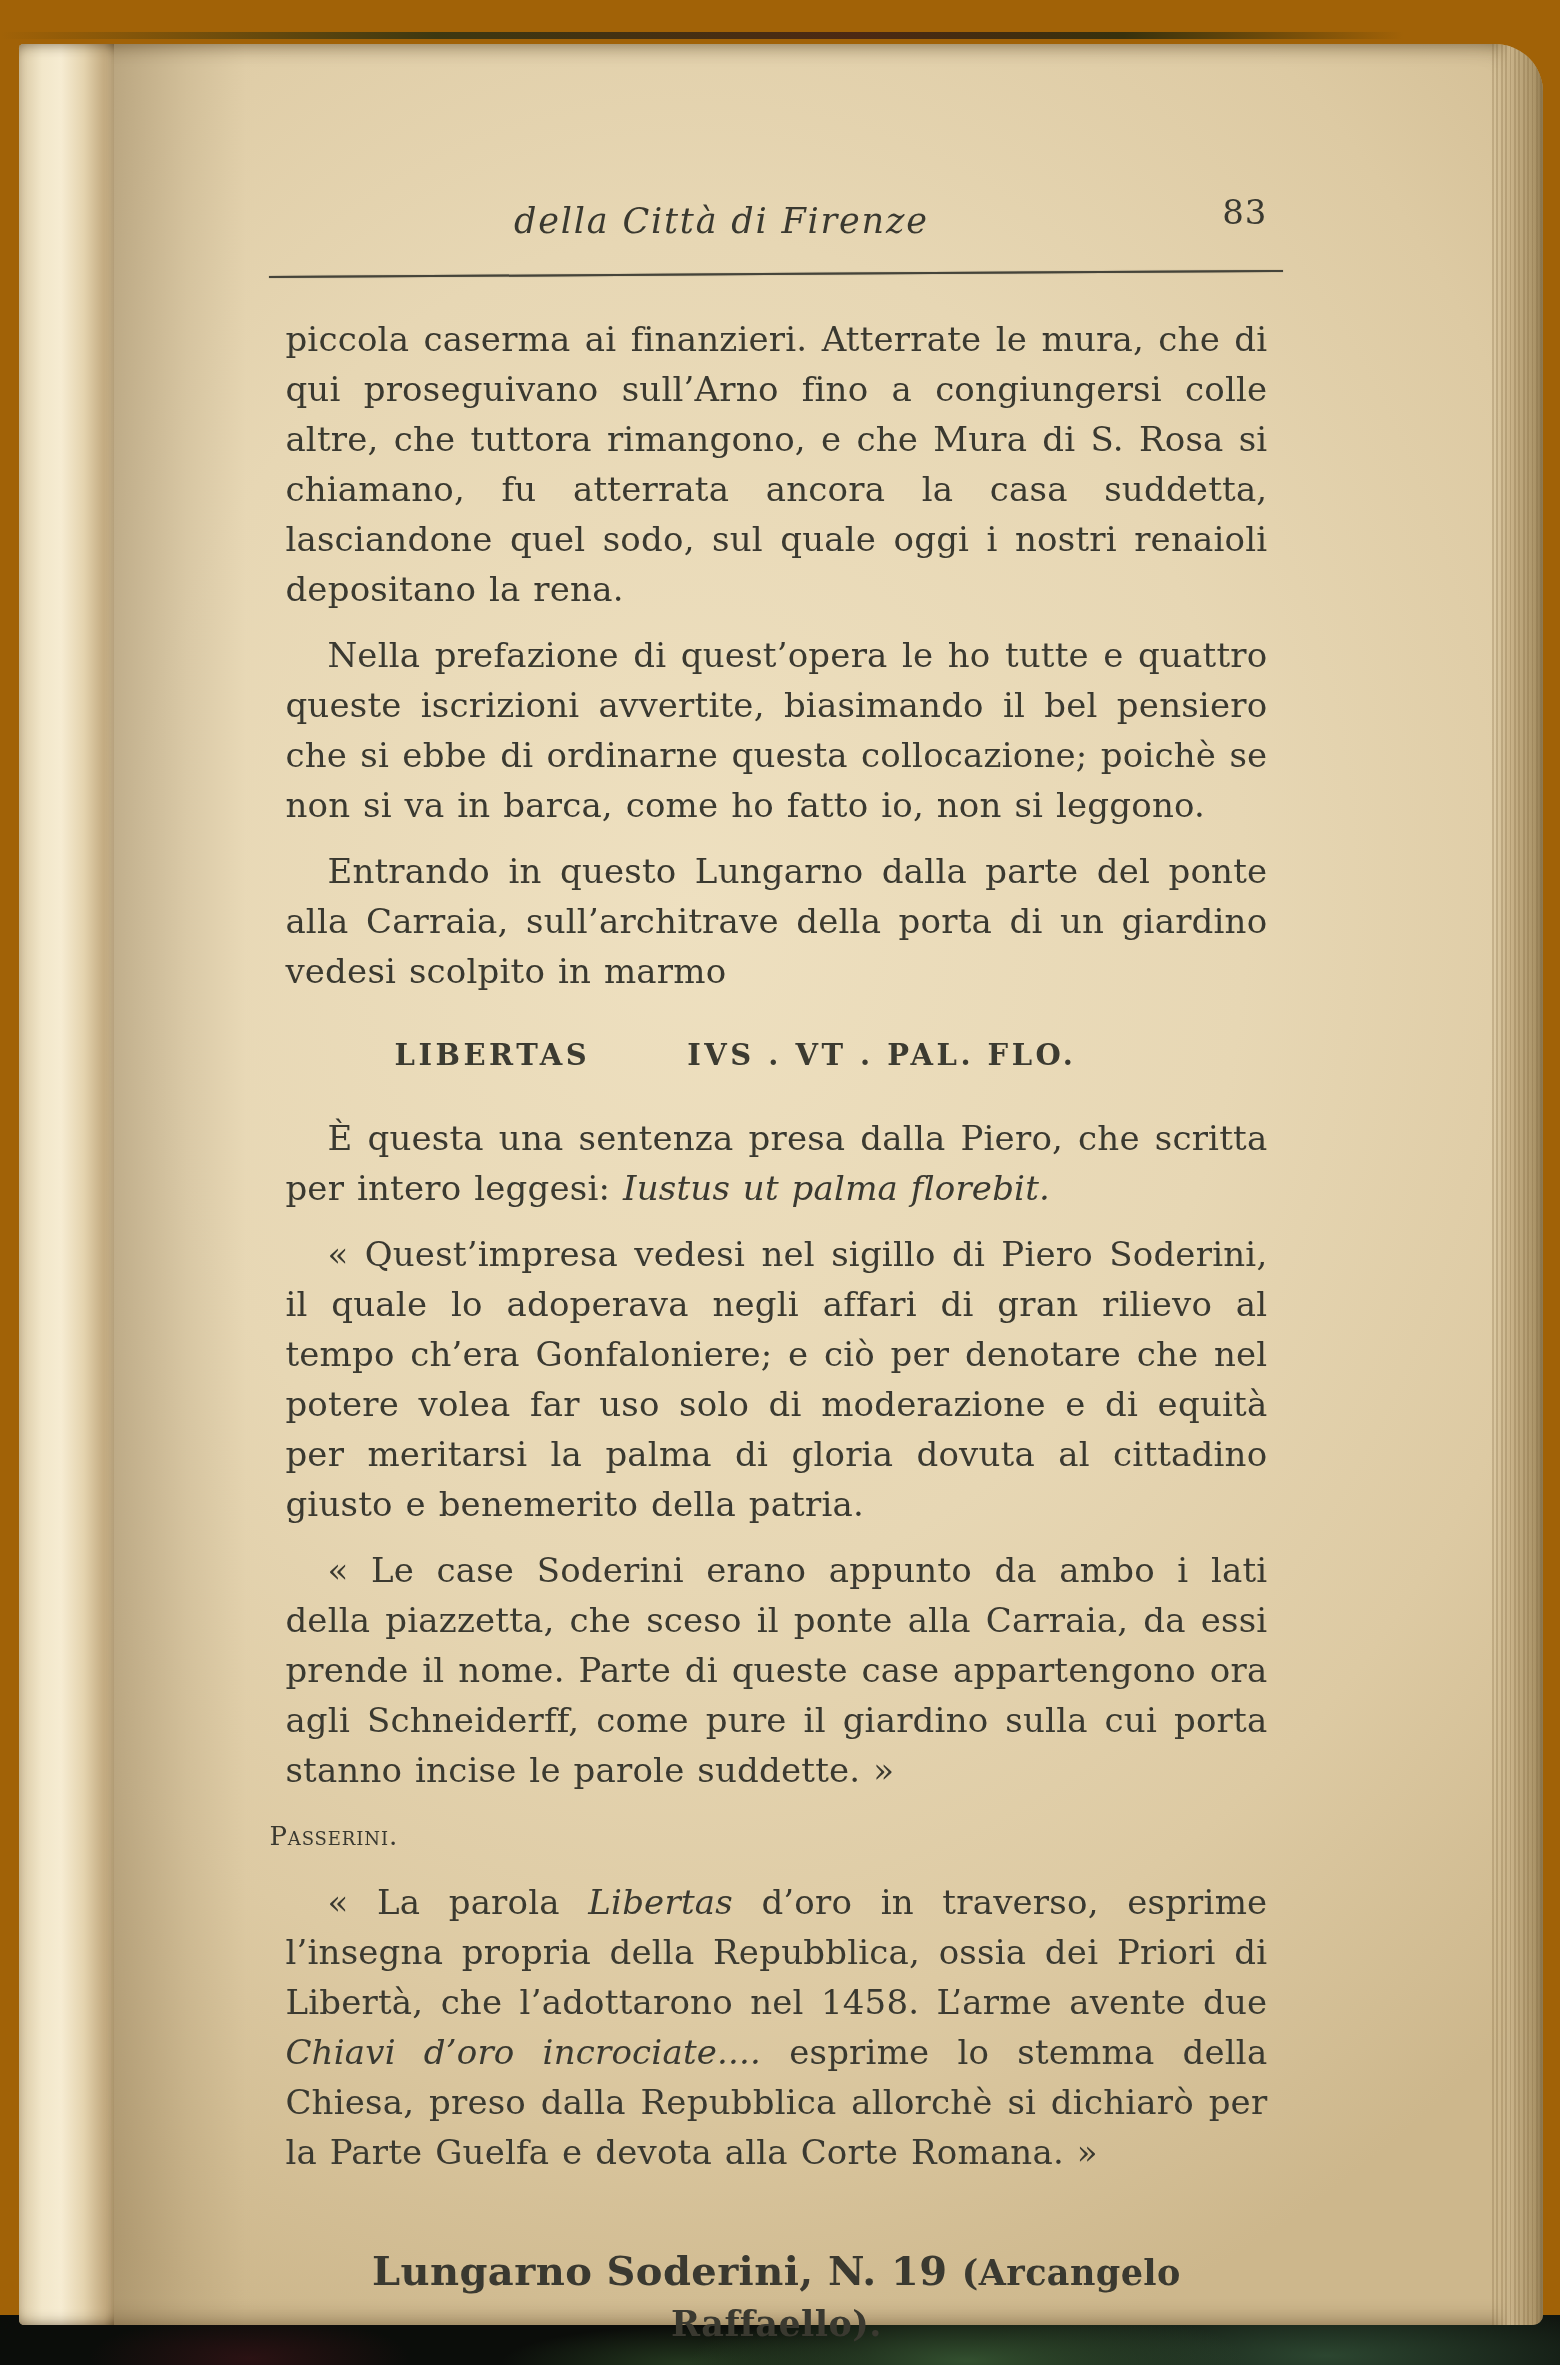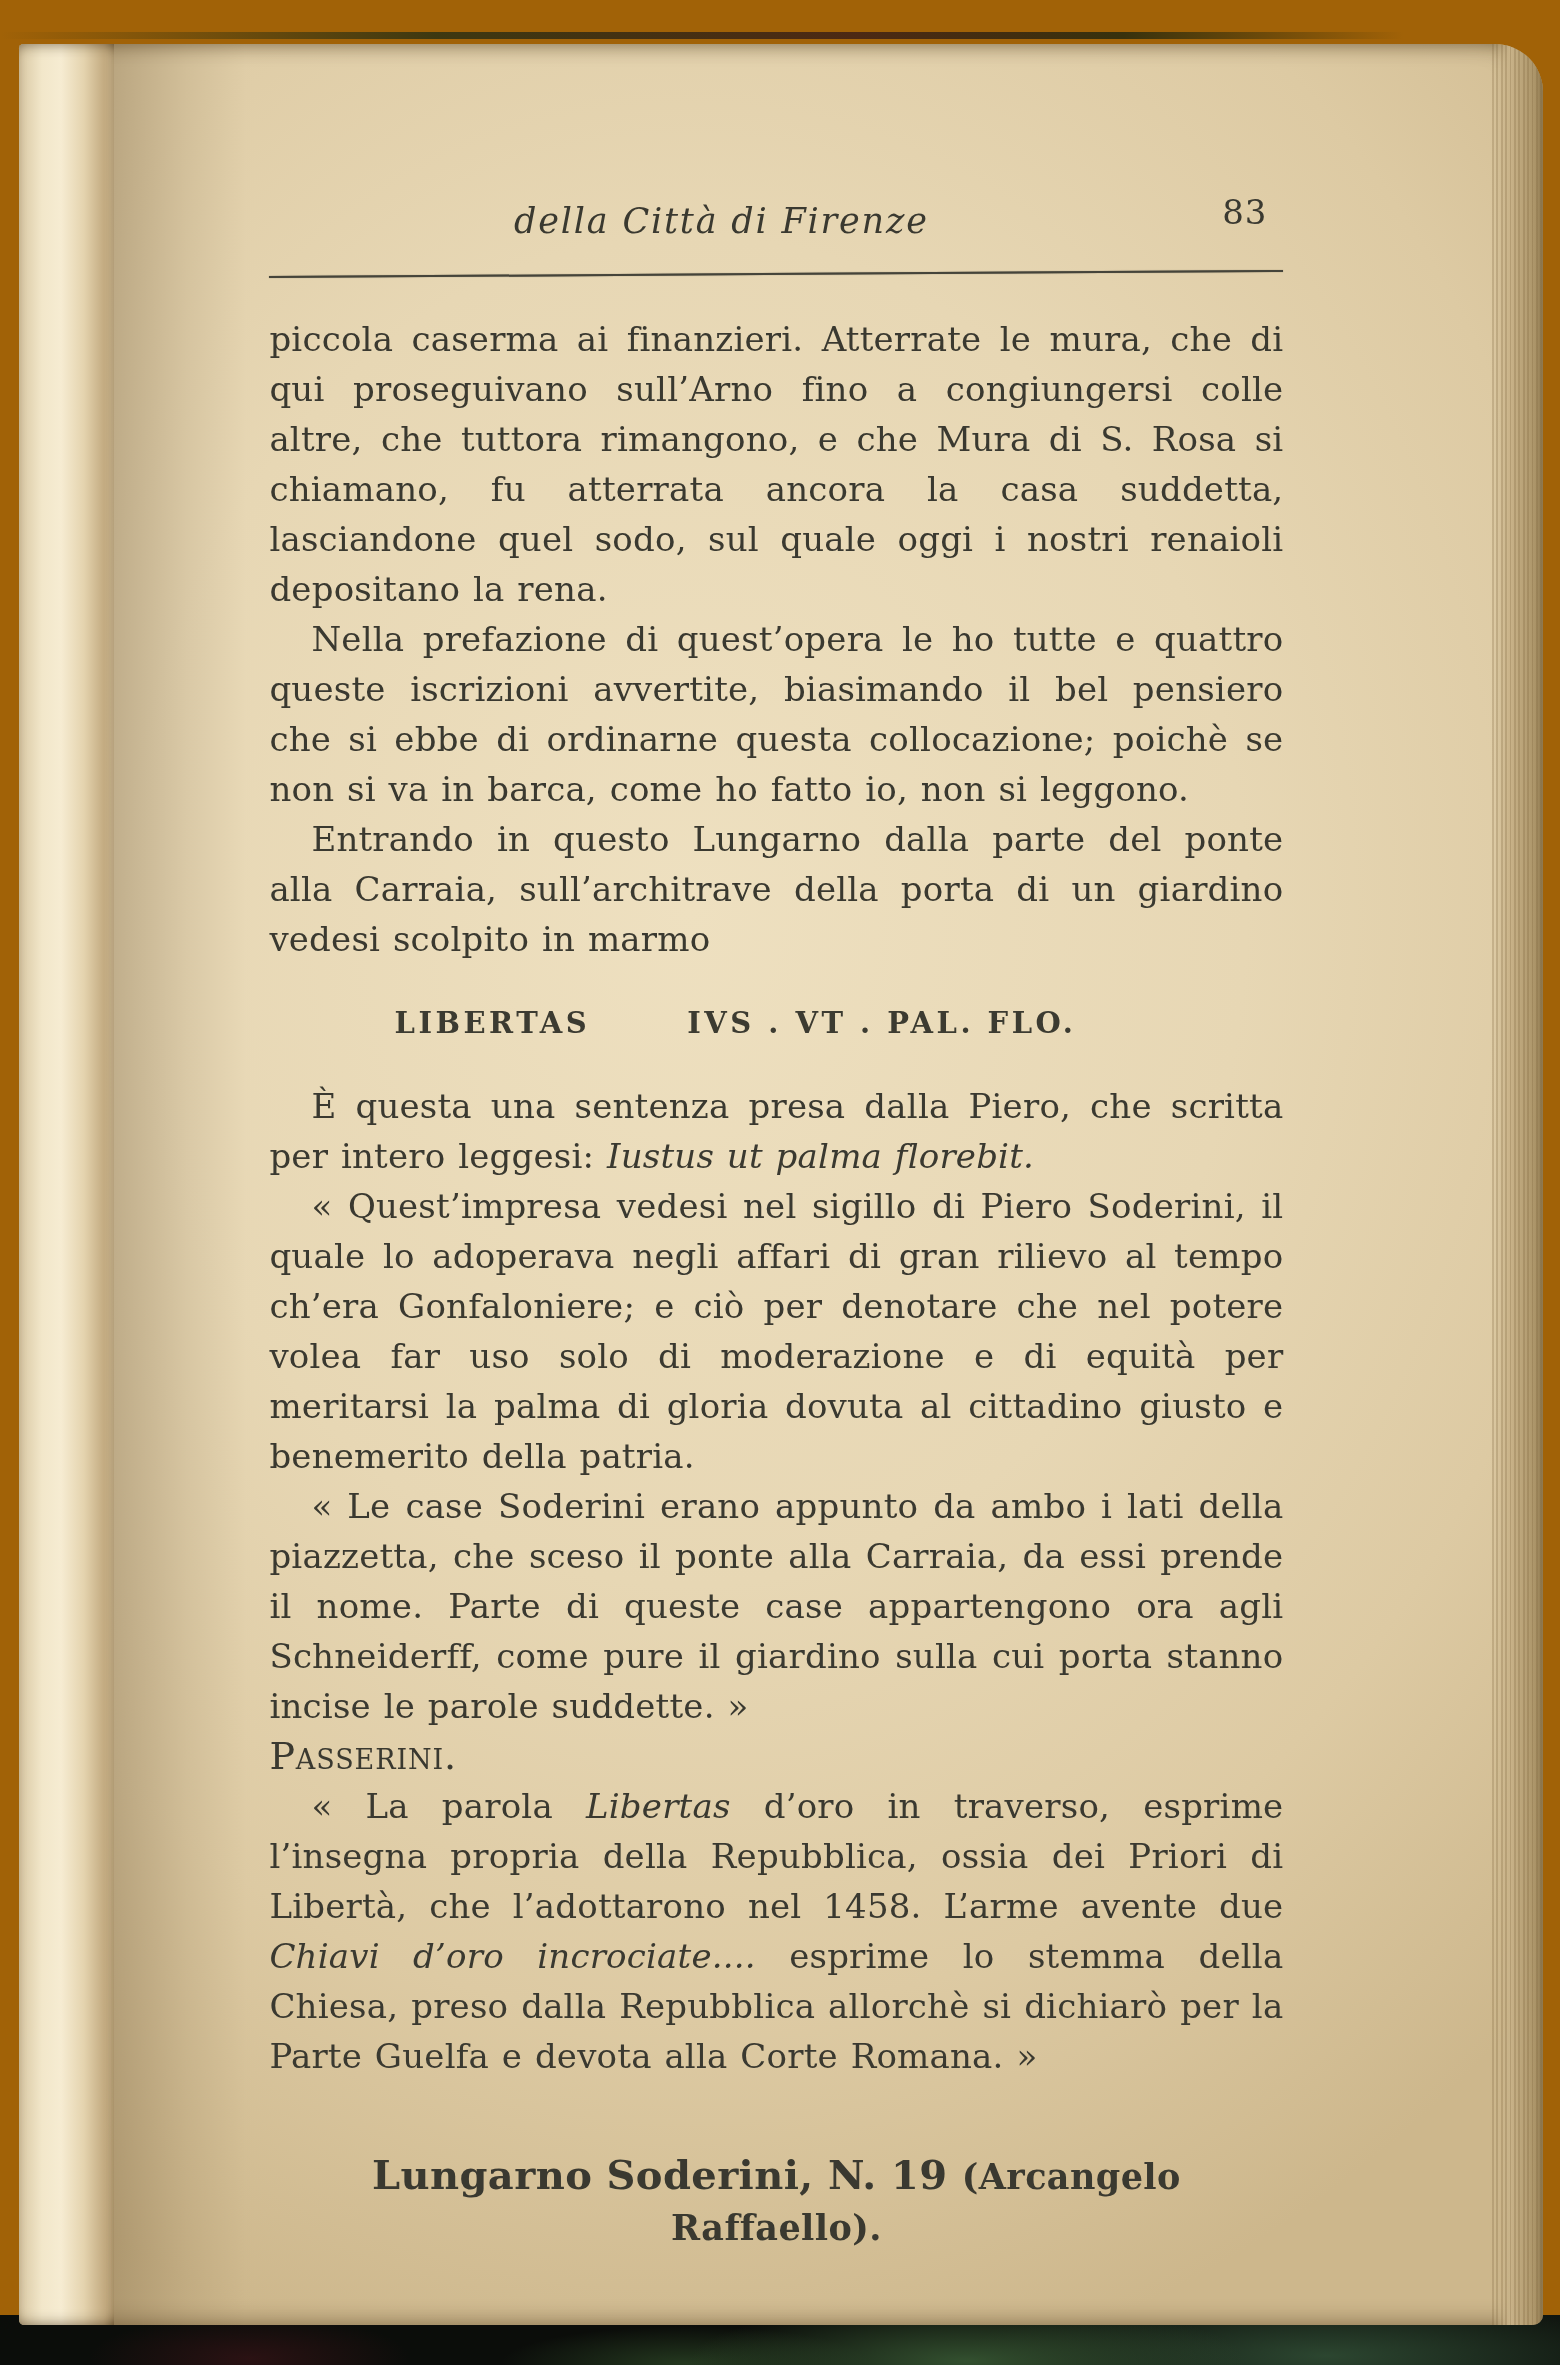--- a/index.html
+++ b/index.html
@@ -40,26 +40,26 @@
       repeating-linear-gradient(90deg,rgba(120,95,55,.25) 0 1.8px,rgba(0,0,0,0) 1.8px 4.4px),
       linear-gradient(90deg,rgba(205,183,143,.0),#c9b389 35%,#ab9468 85%,#8d774e 100%);}
   
   .text-block{position:absolute;left:250px;top:148px;width:1014px;color:#3a3930;}
   .pg-header{position:relative;height:55px;padding-top:8.8px;}
   .running-head{position:absolute;left:50%;transform:translateX(-50%) translateX(-55px);
     font-style:italic;font-size:35px;letter-spacing:1.8px;white-space:nowrap;}
   .page-number{position:absolute;right:16px;top:0;font-size:34px;letter-spacing:0.9px;}
   .rule{margin-top:17.6px;height:1.8px;background:#45443a;transform:rotate(-.35deg);
     box-shadow:0 0 0.9px rgba(69,68,58,.8);}
-  .body-par{margin:0;font-size:34px;line-height:50px;text-align:justify;
+  .body-par{margin:16px;font-size:34px;line-height:50px;text-align:justify;
     text-indent:42px;letter-spacing:0.2px;word-spacing:1.8px;}
   .body-par.noindent{text-indent:0;}
   .first-par{margin-top:39px;}
   .italic{font-style:italic;}
-  .attr-line{margin:0;font-size:38px;line-height:50px;font-variant:small-caps;letter-spacing:0.9px;}
+  .attr-line{margin:0;font-size:26px;line-height:50px;font-variant:small-caps;letter-spacing:0.9px;}
   .inscription-row{display:flex;justify-content:center;gap:97px;margin:42px 0 41px 0;
     transform:translateX(-41px);font-weight:bold;font-size:29px;letter-spacing:3.5px;color:#3c3b31;}
   .section-heading{margin:69px 0 0 0;font-size:40px;line-height:49px;letter-spacing:0.4px;text-align:center;}
   .section-heading .paren{font-size:35px;}
 </style>
 </head>
 <body>
 
 <div class="photo">
   <div class="cover-top-line"></div>

